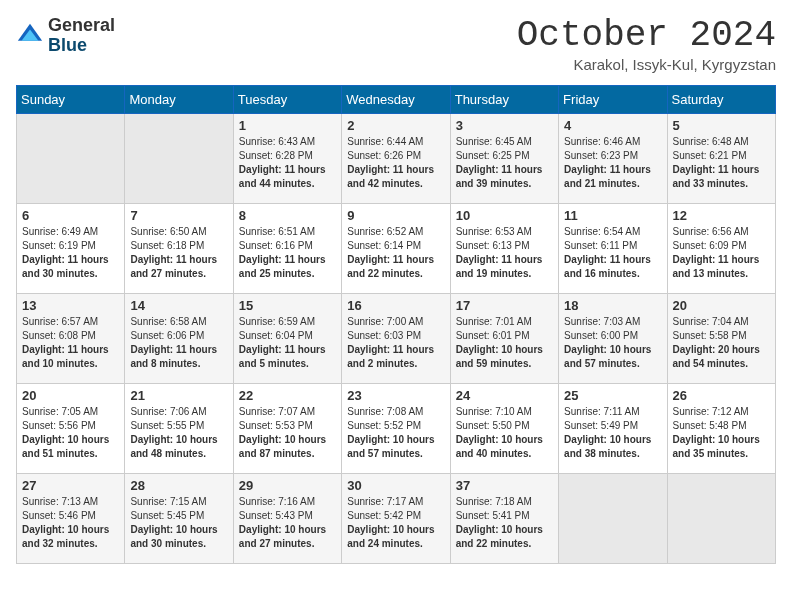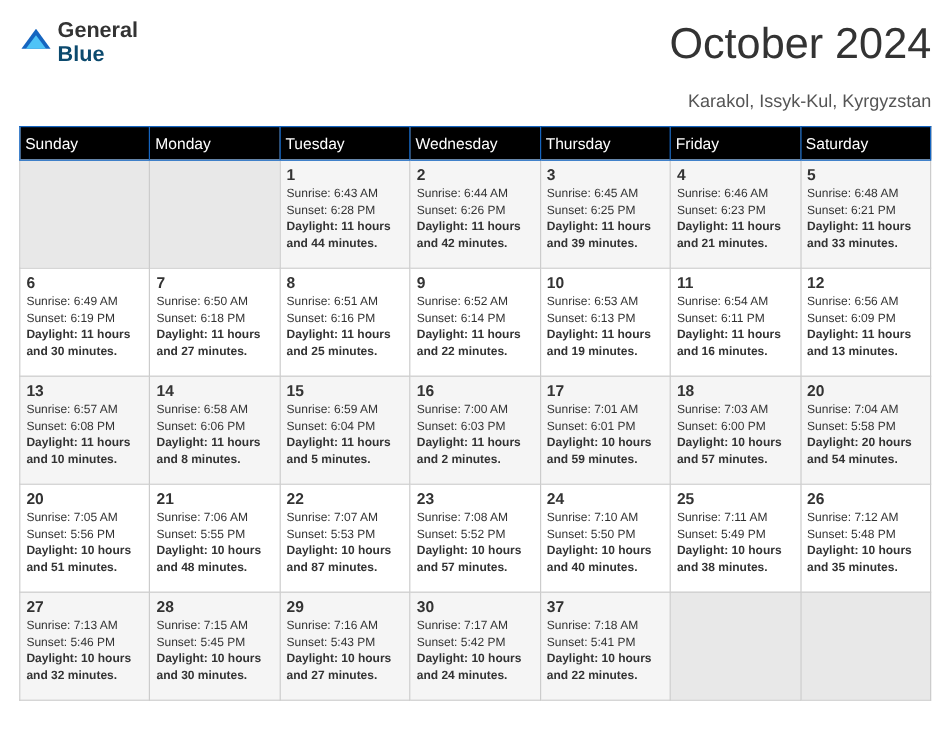--- a/index.html
+++ b/index.html
@@ -34,33 +34,33 @@
       height: 28px;
     }
     .title-block {
       text-align: right;
     }
     .month-title {
       font-size: 36px;
       font-weight: 300;
       color: #333;
       line-height: 1.1;
+      font-family: Liberation Mono, monospace;
     }
     .location {
       font-size: 15px;
       color: #555;
-      margin-top: 20px;
     }
     table {
       width: 100%;
       border-collapse: collapse;
       font-size: 11px;
     }
     thead tr th {
-      background-color: #000000;
+      background-color: #0369a1;
       color: #fff;
       padding: 6px 4px;
       text-align: left;
       font-size: 13px;
       font-weight: normal;
       border: 1px solid #1565c0;
     }
     tbody tr td {
       border: 1px solid #ccc;
       padding: 4px 5px;

